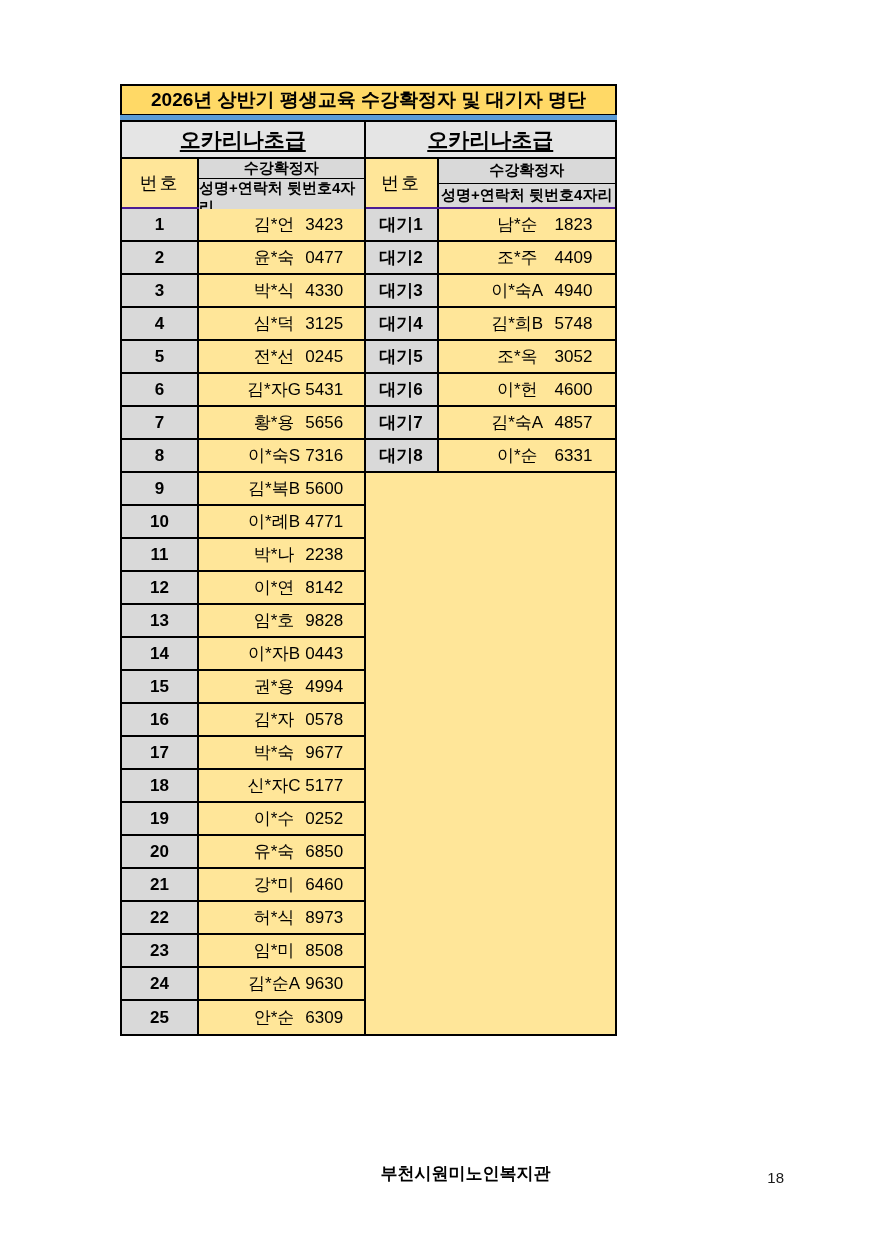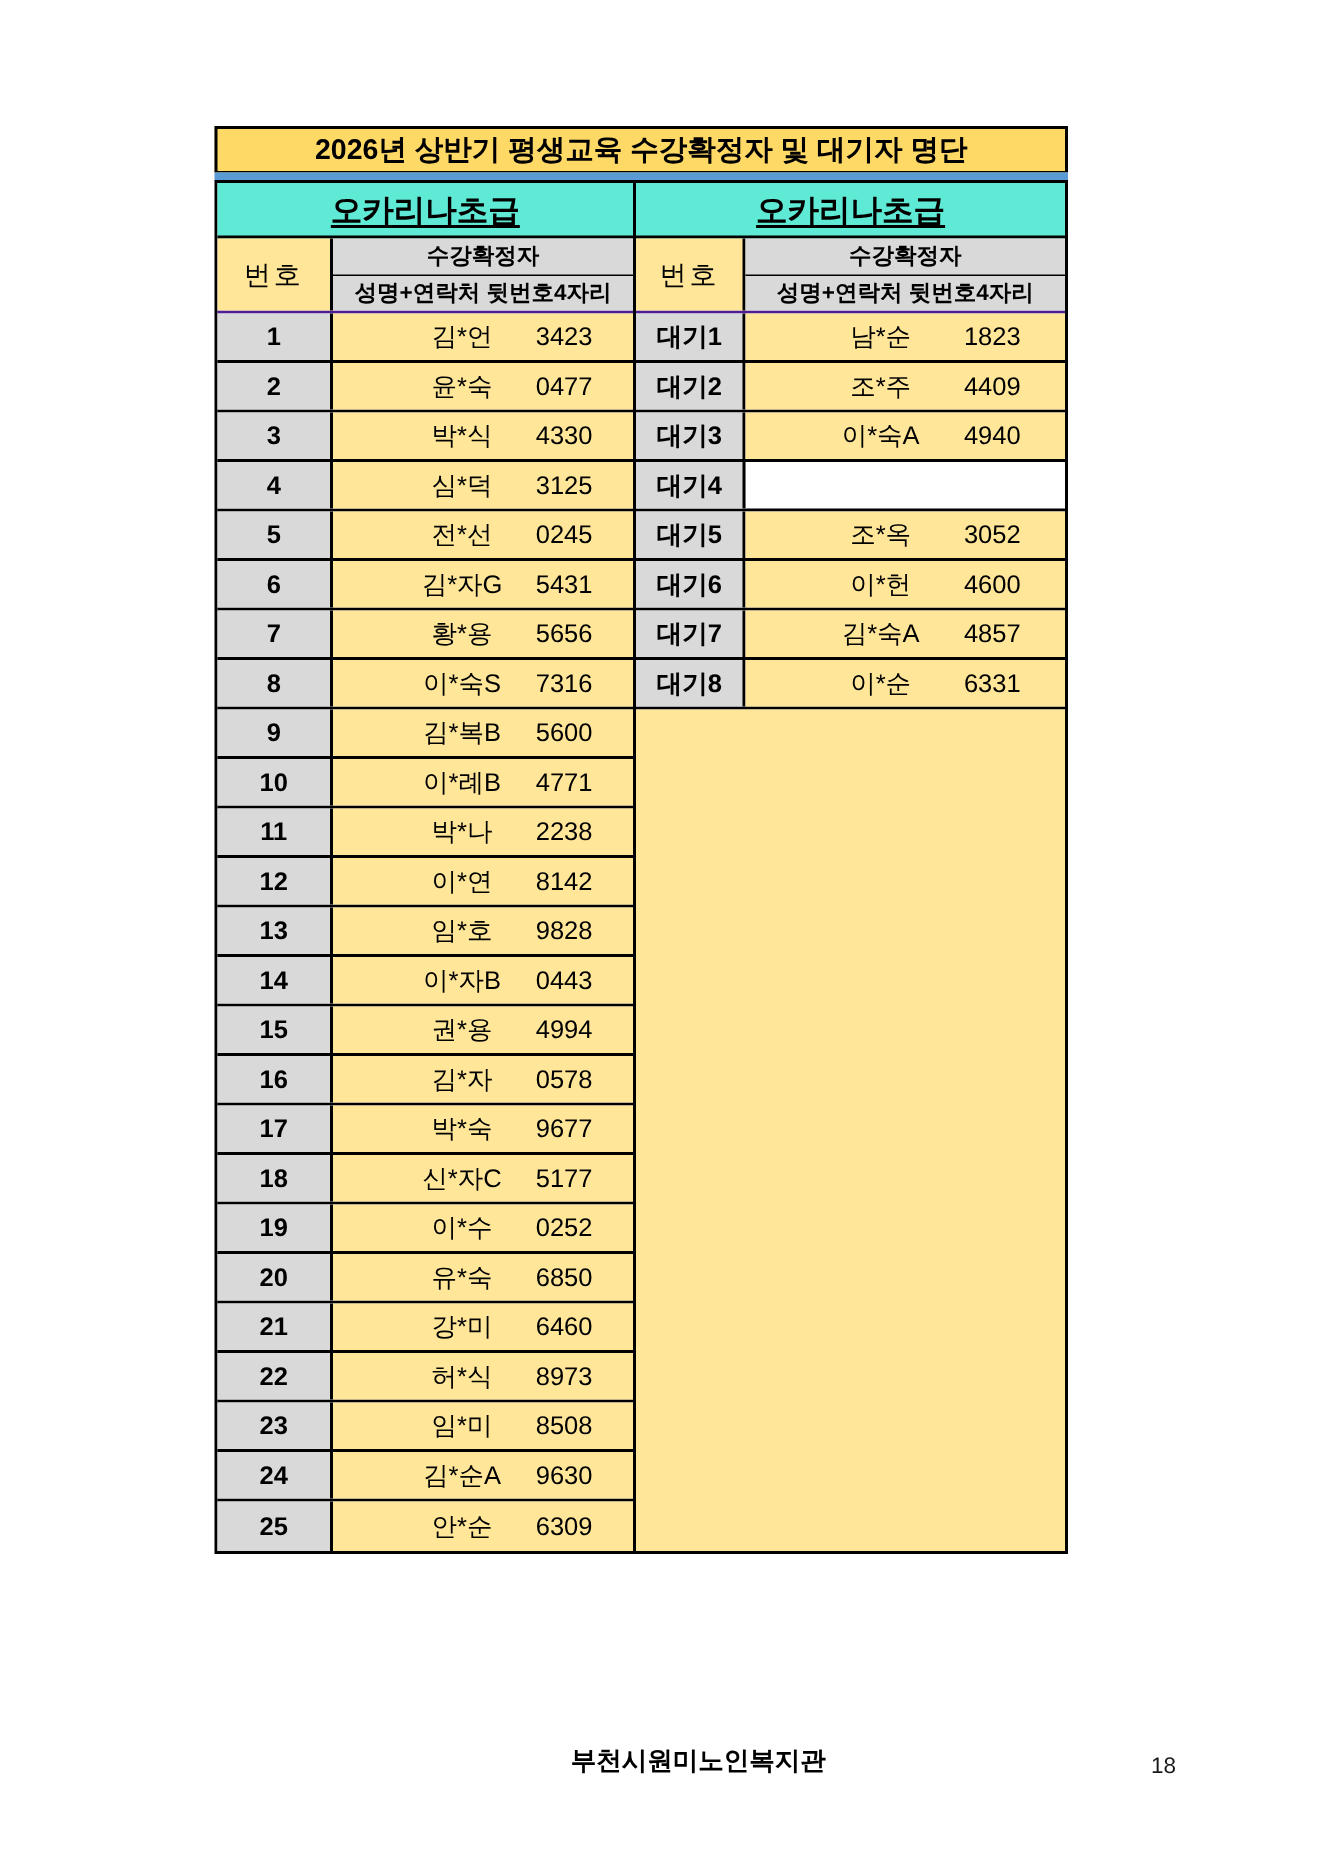--- a/index.html
+++ b/index.html
@@ -6,23 +6,23 @@
   html, body { width: 881px; height: 1247px; }
   body {
     background: #ffffff;
     font-family: "Liberation Sans", "DejaVu Sans", sans-serif;
     color: #000;
     position: relative;
     overflow: hidden;
   }
   .doc-table {
     position: absolute;
-    left: 143px;
+    left: 120px;
     top: 84px;
-    width: 569px;
+    width: 497px;
   }
   .title-row {
     height: 31px;
     background: var(--title-bg, #FFD966);
     border: 2px solid #000;
     border-bottom-width: 1px;
     display: flex;
     align-items: center;
     justify-content: center;
     font-weight: bold;
@@ -40,21 +40,21 @@
     border-top-width: 2px;
   }
   .half {
     display: flex;
     flex-direction: column;
     width: 50.6%;
   }
   .half.left { width: 49.4%; border-right: 2px solid #000; }
   .class-row {
     height: 37px;
-    background: #5eead4;
+    background: #e5e5e5;
     border-bottom: 2px solid #000;
     display: flex;
     align-items: center;
     justify-content: center;
   }
   .class-name {
     font-weight: bold;
     font-size: 21px;
     text-decoration: underline;
     text-decoration-thickness: 2px;
@@ -368,20 +368,24 @@
             </div>
             <div class="row">
               <div class="no-cell">대기3</div>
               <div class="name-cell">
                 <span class="name">이*숙A</span>
                 <span class="digits">4940</span>
               </div>
             </div>
             <div class="row">
               <div class="no-cell">대기4</div>
+              <div class="name-cell">
+                <span class="name">김*희B</span>
+                <span class="digits">5748</span>
+              </div>
             </div>
             <div class="row">
               <div class="no-cell">대기5</div>
               <div class="name-cell">
                 <span class="name">조*옥</span>
                 <span class="digits">3052</span>
               </div>
             </div>
             <div class="row">
               <div class="no-cell">대기6</div>

